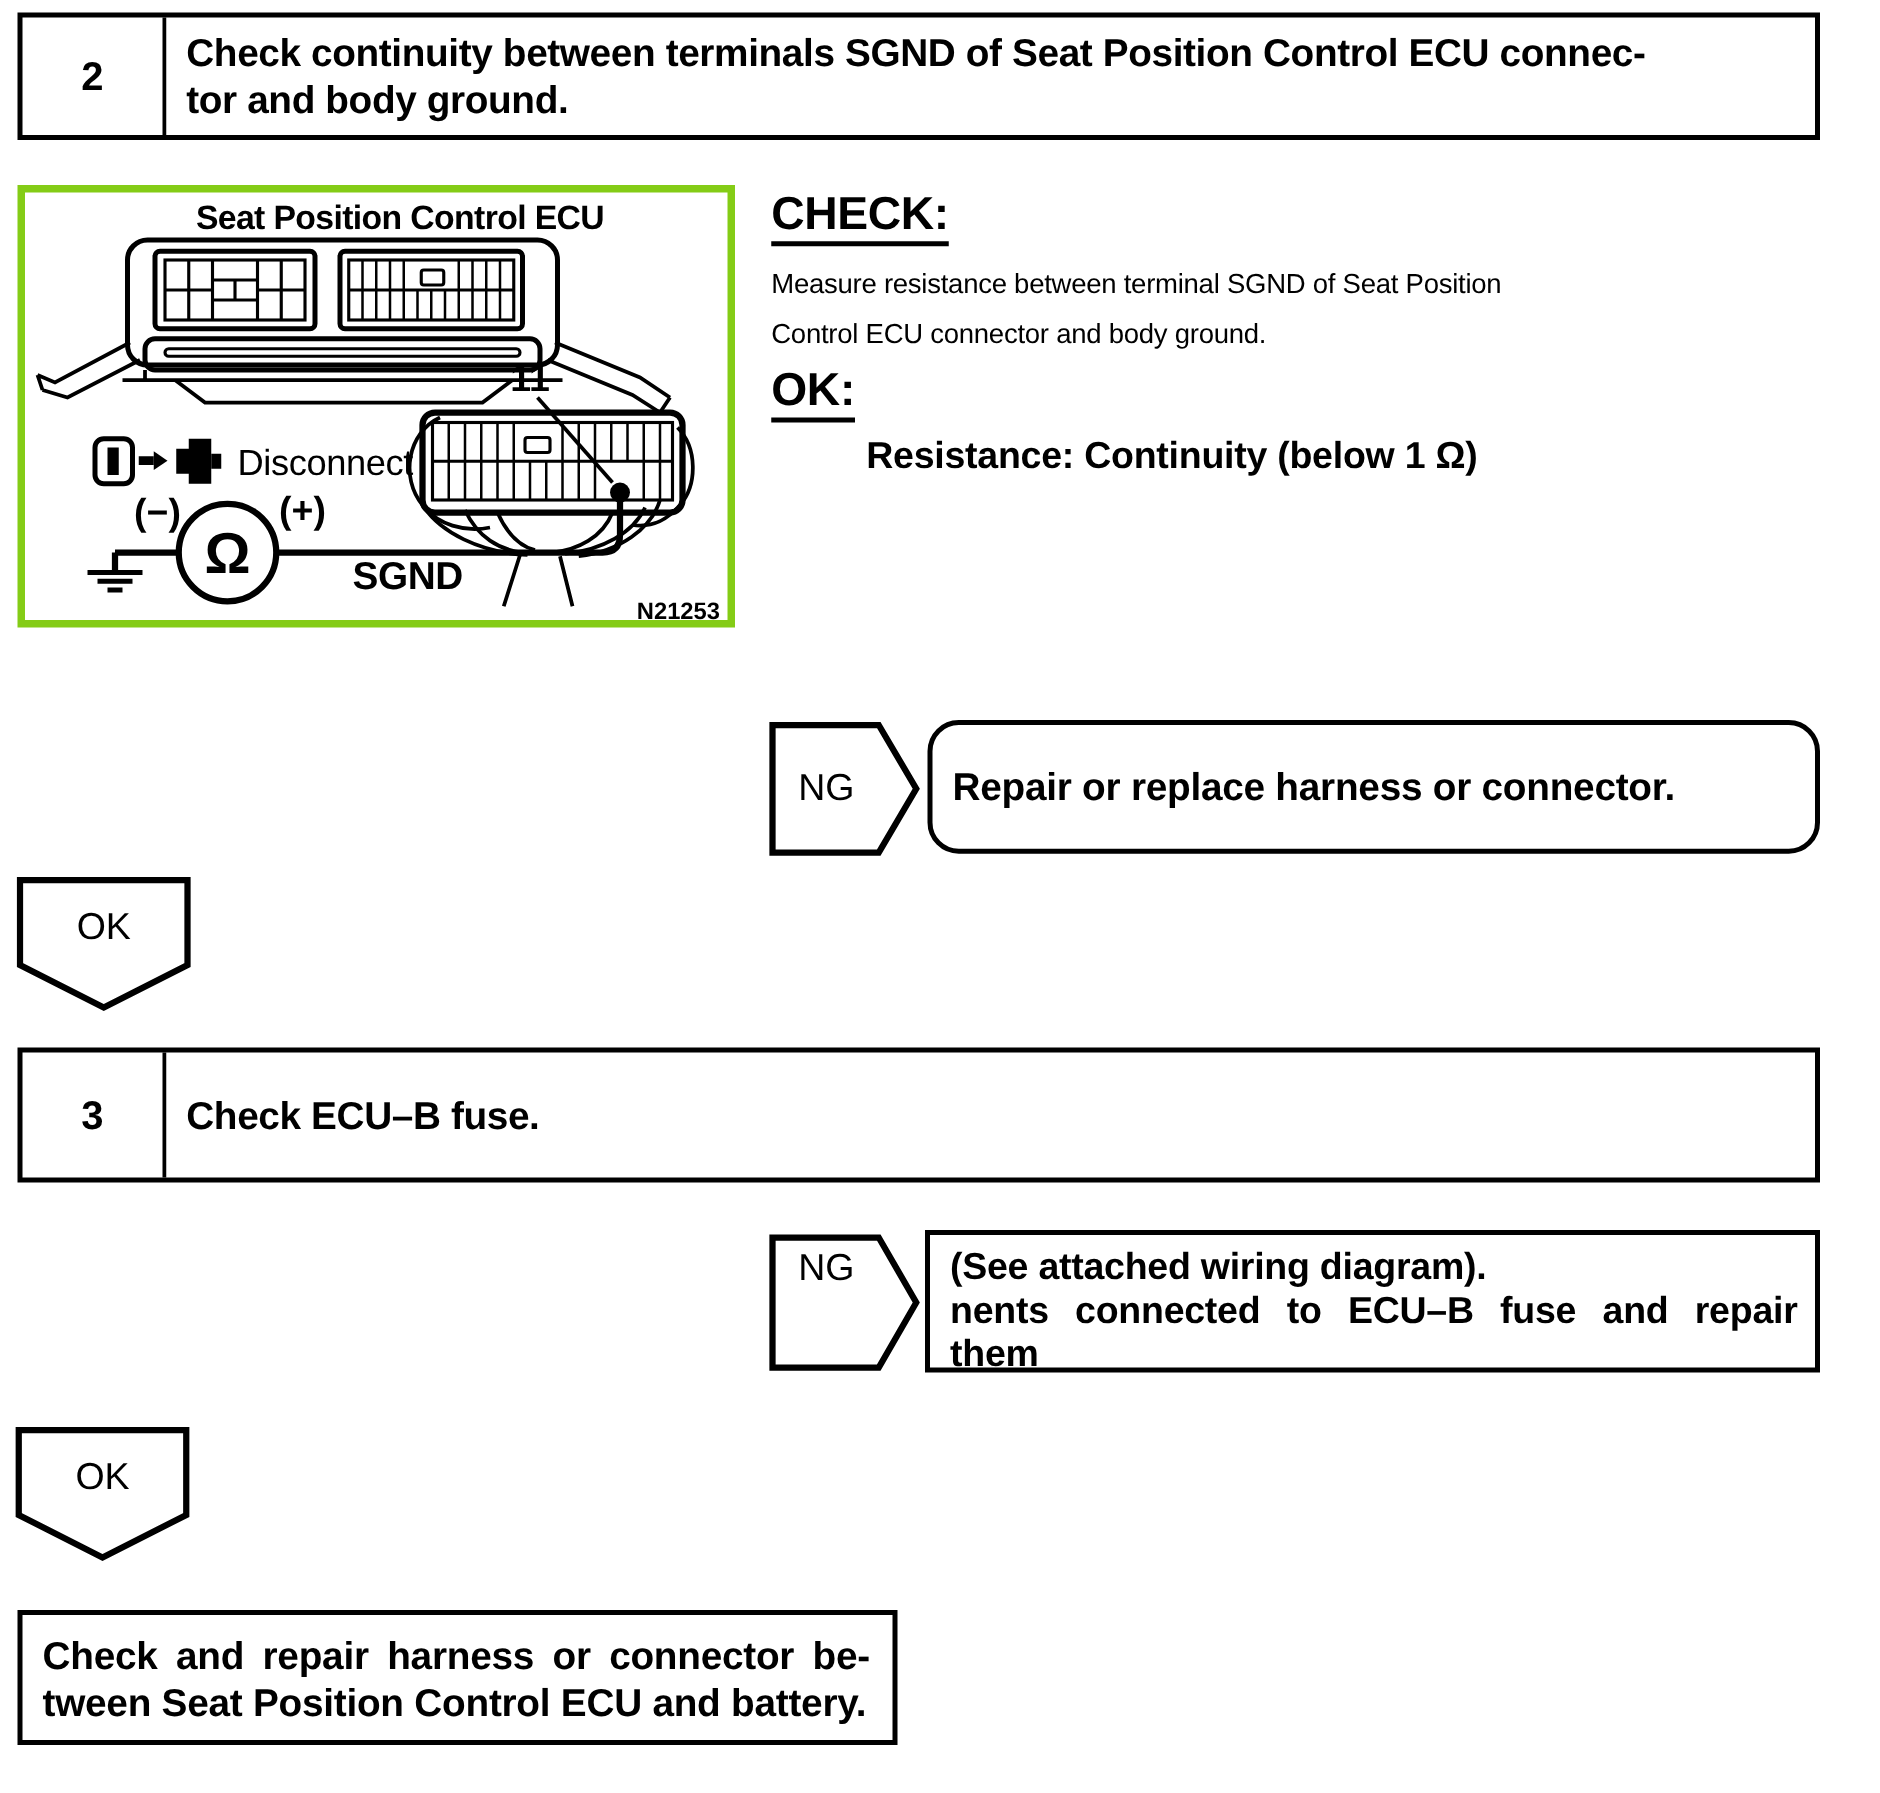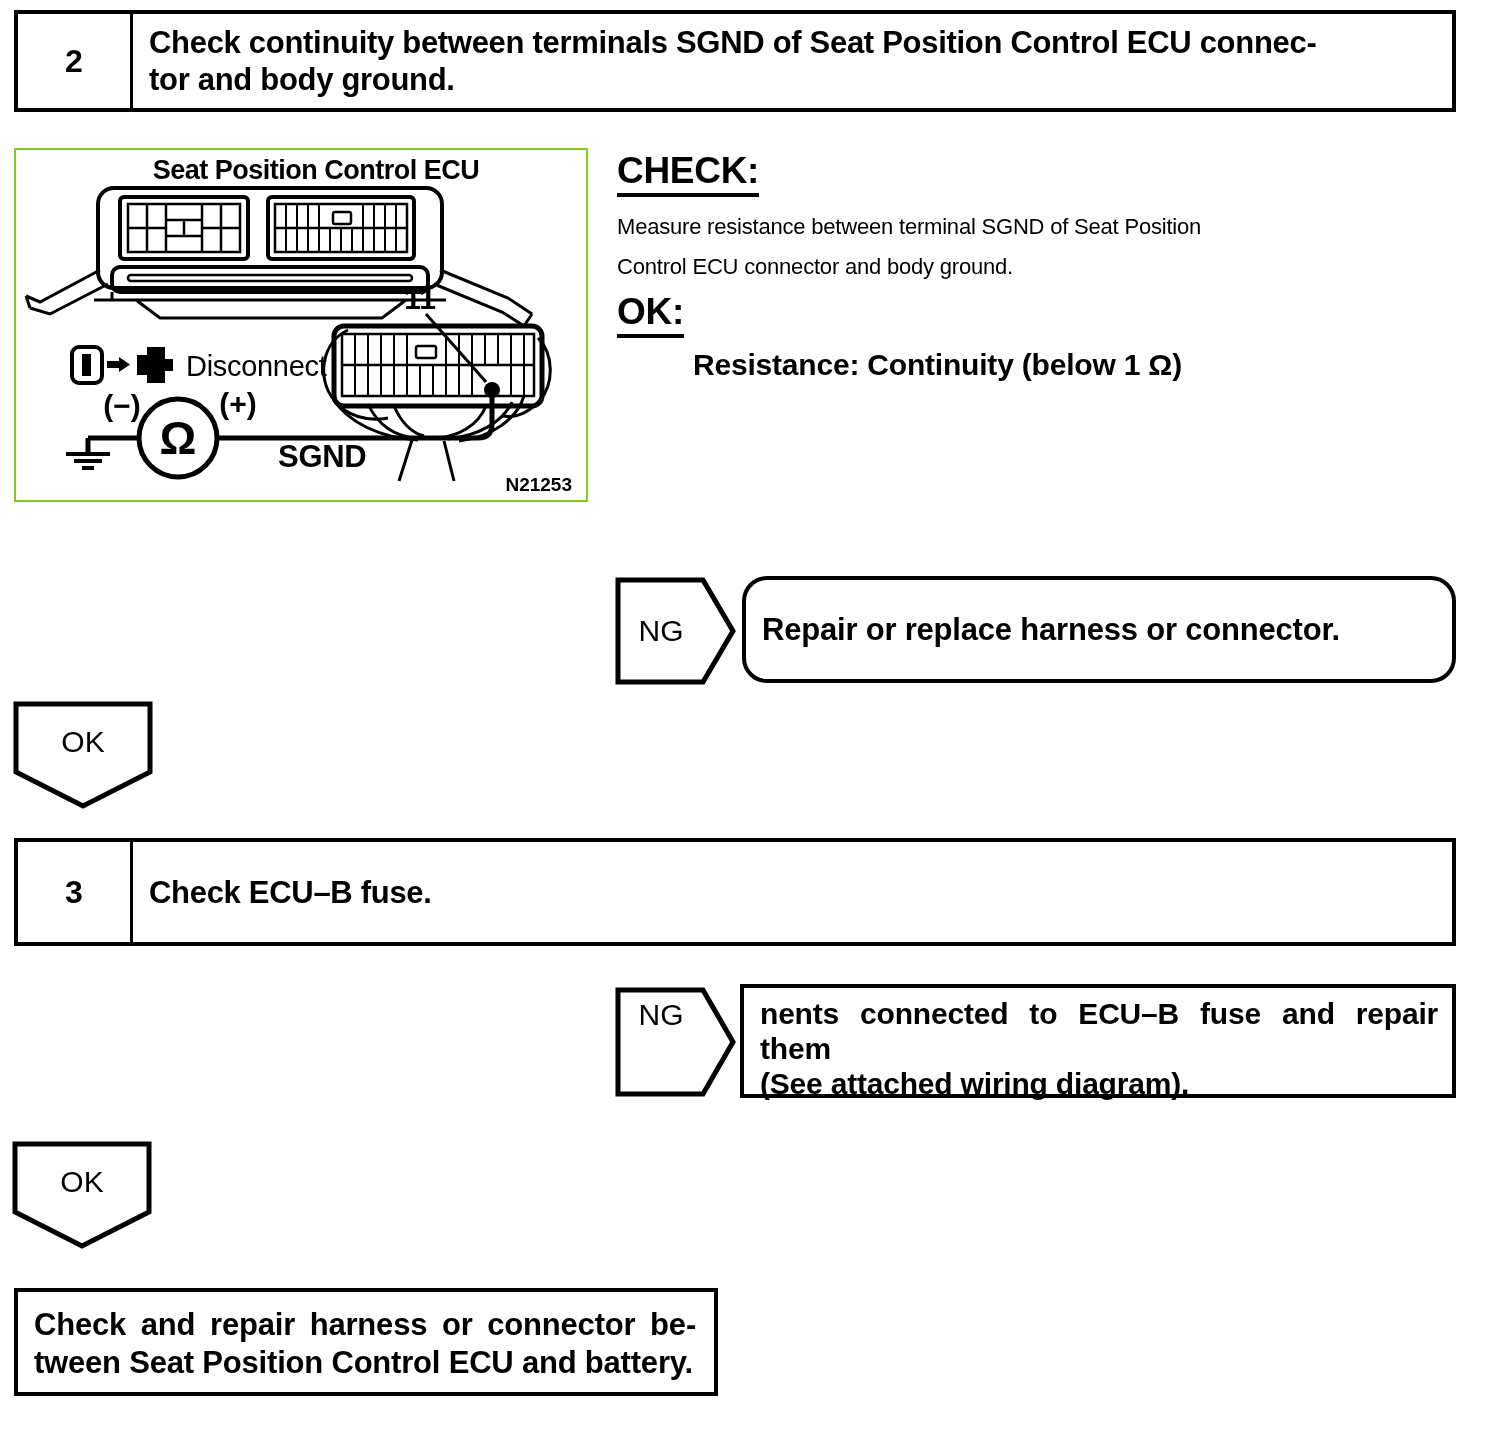--- a/index.html
+++ b/index.html
@@ -9,21 +9,21 @@
   
   .step-box{position:absolute;border:4px solid #000;box-sizing:border-box;display:flex;background:#fff;}
   .step-num{flex:0 0 112px;border-right:3px solid #000;display:flex;align-items:center;justify-content:center;
             font-size:32px;font-weight:700;}
   .step-title{flex:1;display:flex;flex-direction:column;justify-content:center;
               padding:0 20px 0 16px;font-size:31px;font-weight:700;line-height:37px;letter-spacing:-0.3px;}
   .step-title .line{white-space:nowrap;}
 
   
   .diagram-box{position:absolute;left:14px;top:148px;width:574px;height:354px;
-               border:2px solid #84cc16;box-sizing:border-box;background:#fff;}
+               border:6px solid #84cc16;box-sizing:border-box;background:#fff;}
 
   
   .check-section{position:absolute;left:617px;top:150px;width:866px;}
   .ul-wrap{margin:0 0 10px 0;}
   .ul-label{display:inline-block;font-size:37px;font-weight:700;letter-spacing:-0.3px;
             border-bottom:4px solid #000;padding-bottom:1px;}
   .check-body{font-size:22px;line-height:40px;letter-spacing:-0.2px;margin-bottom:4px;}
   .check-body .line{white-space:nowrap;}
   .result-line{font-size:30px;font-weight:700;letter-spacing:-0.2px;padding-left:76px;margin-top:10px;white-space:nowrap;}
 
@@ -167,22 +167,22 @@
   </div>
 
   <div class="flag" style="left:615px;top:986px;width:122px;height:112px;">
     <svg width="122" height="112" viewBox="0 0 122 112">
       <polygon points="3,4 88,4 118,56 88,108 3,108" fill="#fff" stroke="#000" stroke-width="5"></polygon>
     </svg>
     <span class="flag-label" style="left:0;width:92px;top:12px;">NG</span>
   </div>
 
   <div class="action-box action-lines" style="left:740px;top:984px;width:716px;height:114px;">
+    <div class="line">(See attached wiring diagram).</div>
     <div class="line fill">nents connected to ECU–B fuse and repair them</div>
-    <div class="line">(See attached wiring diagram).</div>
   </div>
 
   <div class="flag" style="left:12px;top:1141px;width:140px;height:108px;">
     <svg width="140" height="108" viewBox="0 0 140 108">
       <polygon points="3,3 137,3 137,71 70,105 3,71" fill="#fff" stroke="#000" stroke-width="5"></polygon>
     </svg>
     <span class="flag-label" style="left:0;width:140px;top:24px;">OK</span>
   </div>
 
   <div class="action-box final-lines" style="left:14px;top:1288px;width:704px;height:108px;">

